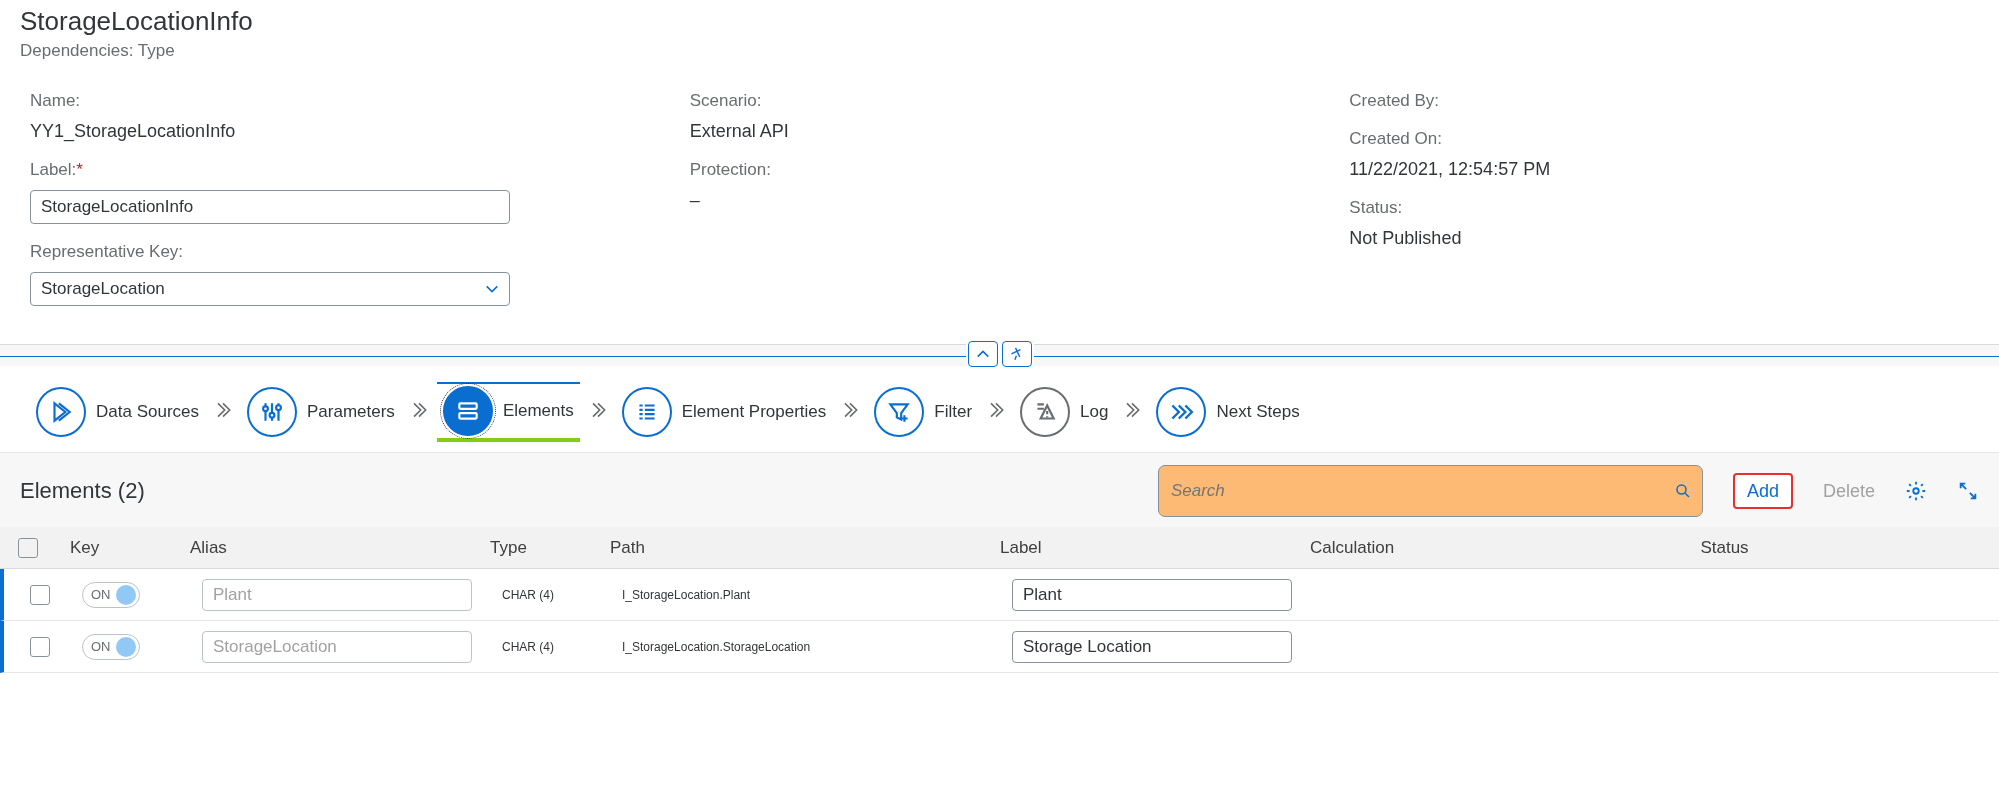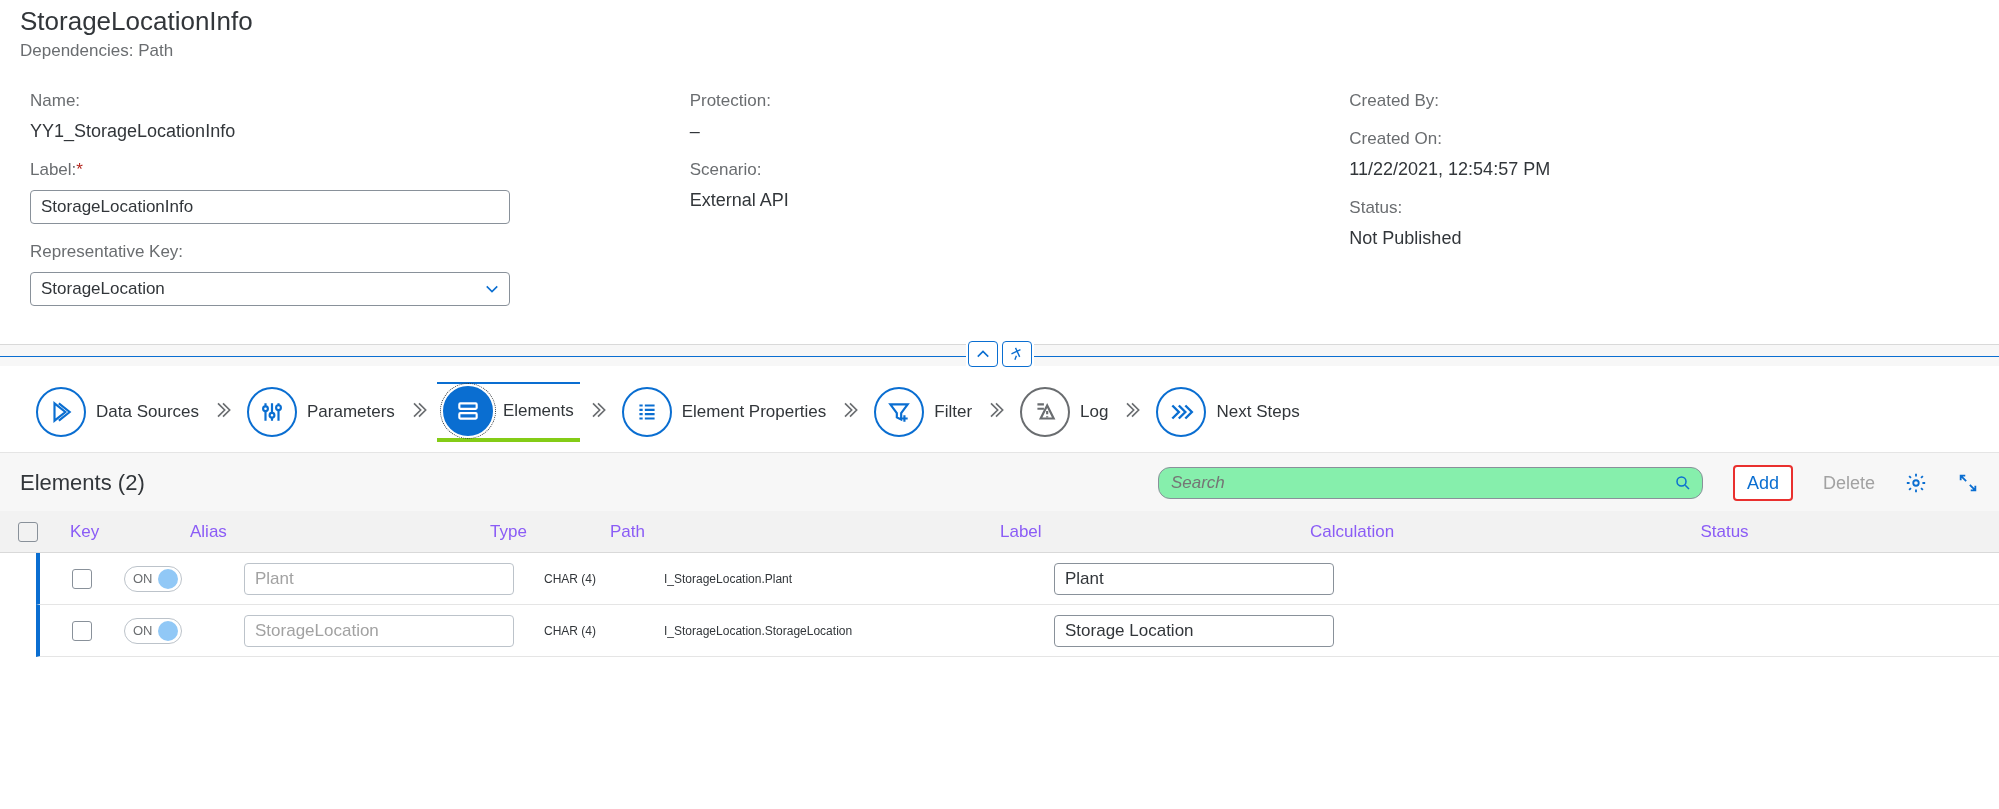--- a/index.html
+++ b/index.html
@@ -71,46 +71,46 @@
   .wiz-label { font-size: 17px; color: #32363a; }
   .wiz-sep { color: #6a6d70; padding: 0 2px; }
 
   .elements-section { background: #f7f7f7; padding-top: 0; }
   .elements-header {
     display: flex; align-items: center; padding: 12px 20px 10px 20px;
     gap: 30px;
   }
   .elements-title { font-size: 22px; color: #32363a; margin-right: auto; }
   .search-wrap {
-    flex: 0 0 545px; height: 32px; border: 1px solid #89919a; border-radius: 12px;
-    background: #86efac; display: flex; align-items: center; padding: 0 10px;
+    flex: 0 0 545px; height: 52px; border: 1px solid #89919a; border-radius: 7px;
+    background: #fdba74; display: flex; align-items: center; padding: 0 10px;
     position: relative;
   }
   .search-wrap input {
     flex: 1; border: none; outline: none; font-size: 17px; font-style: italic;
     color: #6a6d70; background: transparent;
   }
   .btn-add {
     height: 36px; padding: 0 12px; border: 2px solid #e9302e; border-radius: 4px;
     color: #0a6ed1; font-size: 18px; display: flex; align-items: center; cursor: pointer;
     background: #fff;
   }
   .btn-delete { color: #a2a2a2; font-size: 18px; cursor: default; }
   .icon-btn { color: #0a6ed1; display: flex; align-items: center; cursor: pointer; }
 
   .table { width: 100%; background: #fff; }
   .thead {
     display: grid; grid-template-columns: 60px 120px 300px 120px 390px 310px 160px auto;
     align-items: center; height: 42px; border-bottom: 1px solid #d9d9d9;
-    background: #f2f2f2; padding: 0 10px; font-size: 17px; color: #8b5cf6;
+    background: #f2f2f2; padding: 0 10px; font-size: 17px; color: #404040;
   }
   .trow {
     display: grid; grid-template-columns: 60px 120px 300px 120px 390px 310px 160px auto;
     align-items: center; height: 52px; border-bottom: 1px solid #e5e5e5;
-    padding: 0 24px; border-left: 4px solid #0a6ed1; background: #fff; margin-left: 36px;
+    padding: 0 18px; border-left: 4px solid #0a6ed1; background: #fff;
   }
   .chk { width: 20px; height: 20px; border: 1.5px solid #89919a; border-radius: 3px; margin-left: 8px; cursor: pointer; }
   .toggle {
     width: 58px; height: 26px; border: 1.5px solid #bcc3ca; border-radius: 14px;
     position: relative; display: inline-flex; align-items: center; padding-left: 8px;
     color: #6a6d70; font-size: 13px; cursor: pointer;
   }
   .toggle .knob {
     position: absolute; right: 3px; top: 2px; width: 20px; height: 20px;
     border-radius: 50%; background: #91c8f6;
@@ -125,21 +125,21 @@
     width: 280px; height: 32px; border: 1px solid #89919a; border-radius: 4px;
     padding: 0 10px; font-size: 17px; color: #32363a;
   }
   .thead .status-col, .trow .status-col { text-align: center; padding-right: 10px; }
 </style>
 </head>
 <body>
 
 <div class="header-section">
   <div class="page-title">StorageLocationInfo</div>
-  <div class="dependencies">Dependencies: Path</div>
+  <div class="dependencies">Dependencies: Type</div>
 
   <div class="form-grid">
 
     <div>
       <div class="form-item">
         <div class="form-label">Name:</div>
         <div class="form-value">YY1_StorageLocationInfo</div>
       </div>
       <div class="form-item">
         <div class="form-label"><span>Label:</span><span class="req">*</span></div>
@@ -151,26 +151,26 @@
           <span>StorageLocation</span>
           <svg width="14" height="14" viewBox="0 0 16 16">
               <path d="M2 5 l6 6 6-6" fill="none" stroke="#0a6ed1" stroke-width="1.8"></path>
             </svg>
         </div>
       </div>
     </div>
 
     <div>
       <div class="form-item">
+        <div class="form-label">Scenario:</div>
+        <div class="form-value">External API</div>
+      </div>
+      <div class="form-item">
         <div class="form-label">Protection:</div>
         <div class="form-value">–</div>
-      </div>
-      <div class="form-item">
-        <div class="form-label">Scenario:</div>
-        <div class="form-value">External API</div>
       </div>
     </div>
 
     <div>
       <div class="form-item">
         <div class="form-label">Created By:</div>
         <div class="form-value"></div>
       </div>
       <div class="form-item">
         <div class="form-label">Created On:</div>

